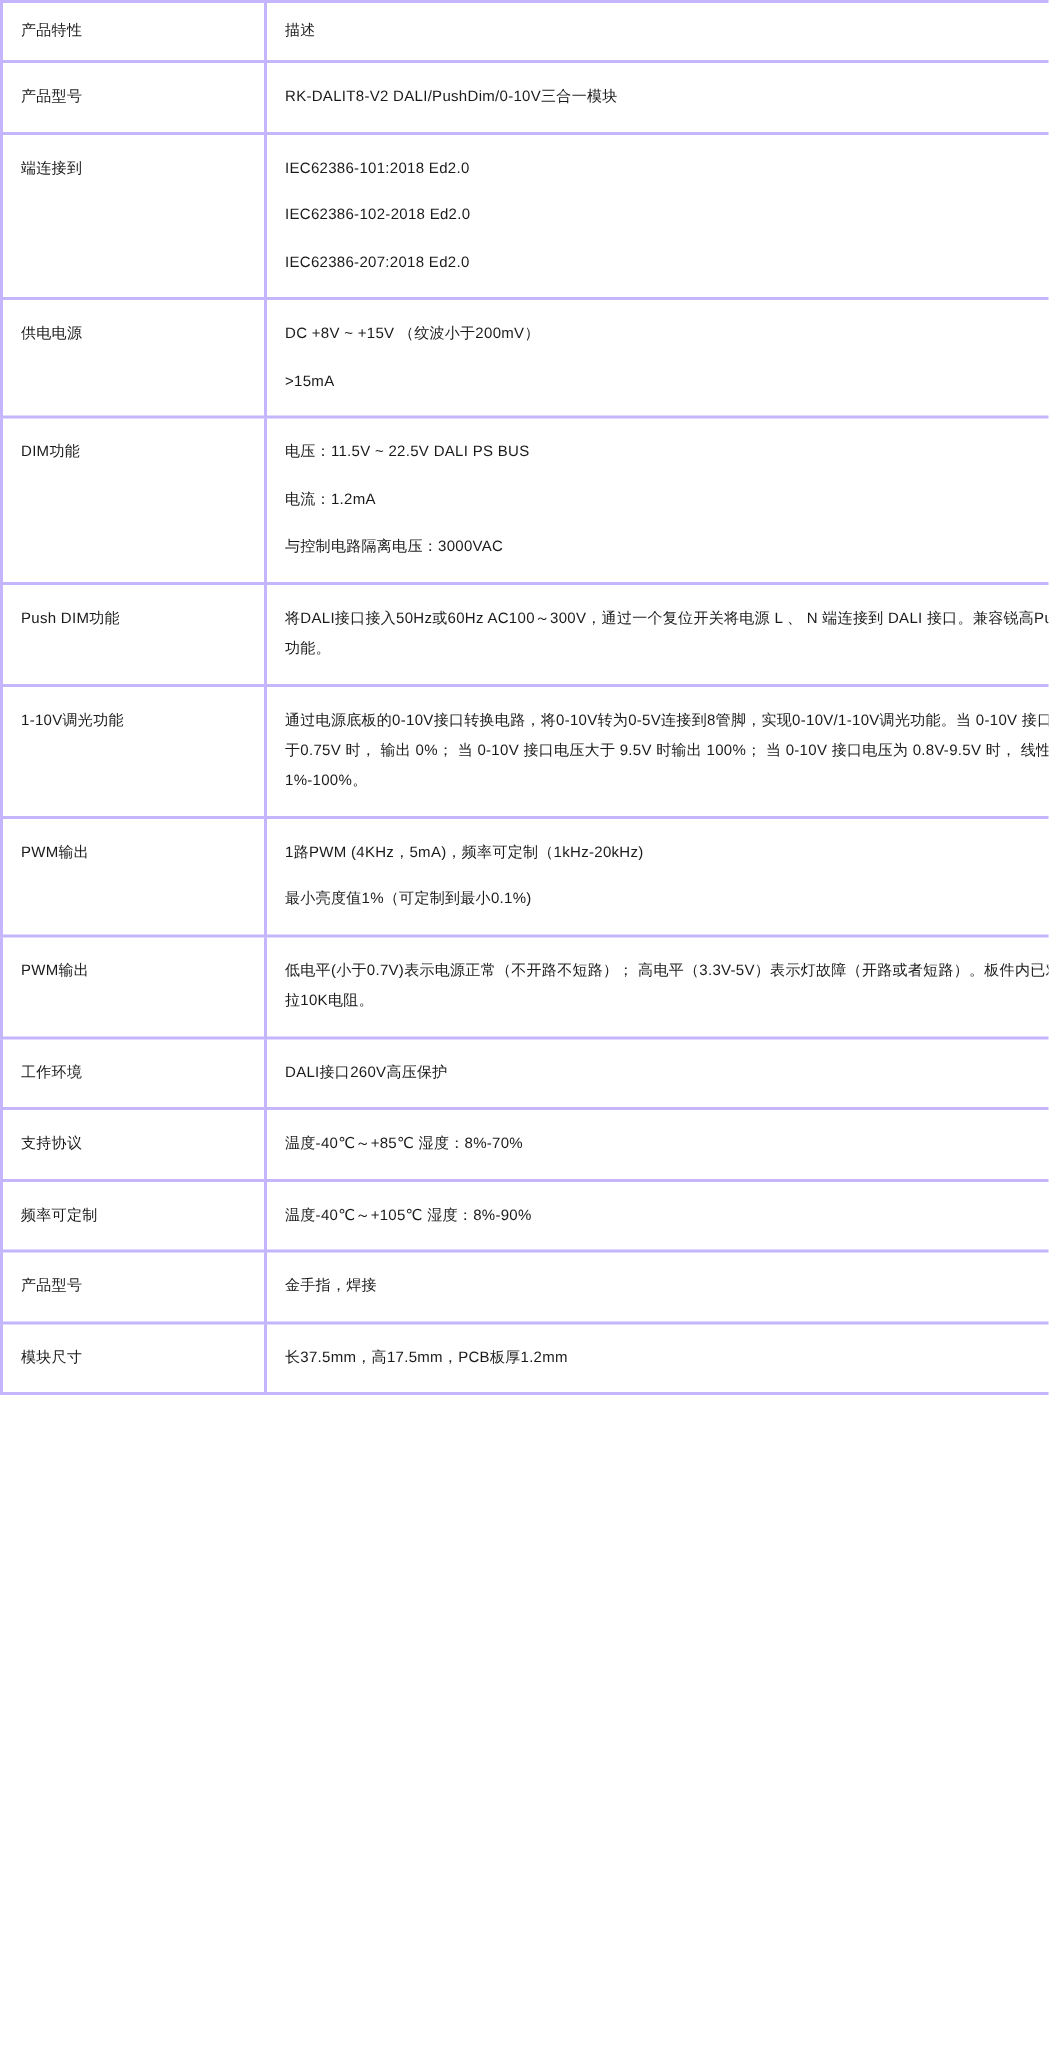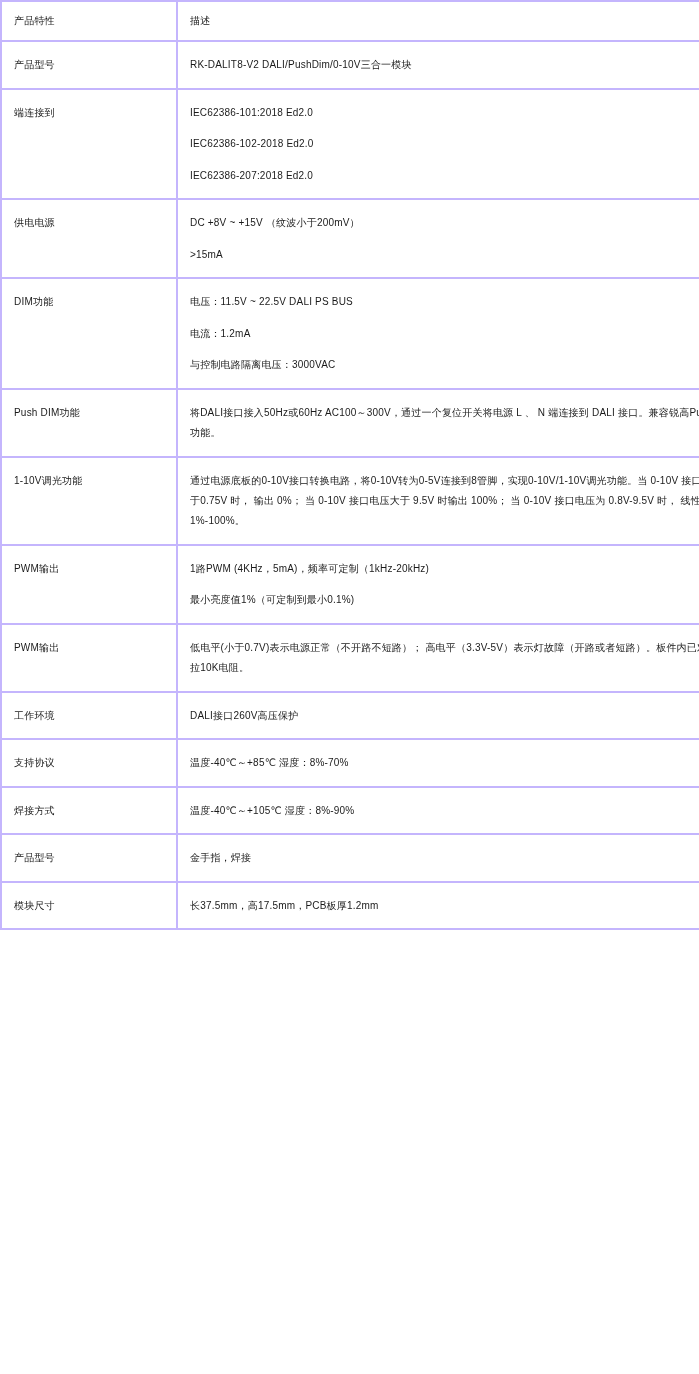--- a/index.html
+++ b/index.html
@@ -116,21 +116,21 @@
           <span class="line">DALI接口260V高压保护</span>
         </td>
       </tr>
       <tr>
         <td class="col-feature">支持协议</td>
         <td class="col-desc">
           <span class="line">温度-40℃～+85℃ 湿度：8%-70%</span>
         </td>
       </tr>
       <tr>
-        <td class="col-feature">焊接方式</td>
+        <td class="col-feature">频率可定制</td>
         <td class="col-desc">
           <span class="line">温度-40℃～+105℃ 湿度：8%-90%</span>
         </td>
       </tr>
       <tr>
         <td class="col-feature">产品型号</td>
         <td class="col-desc">
           <span class="line">金手指，焊接</span>
         </td>
       </tr>

